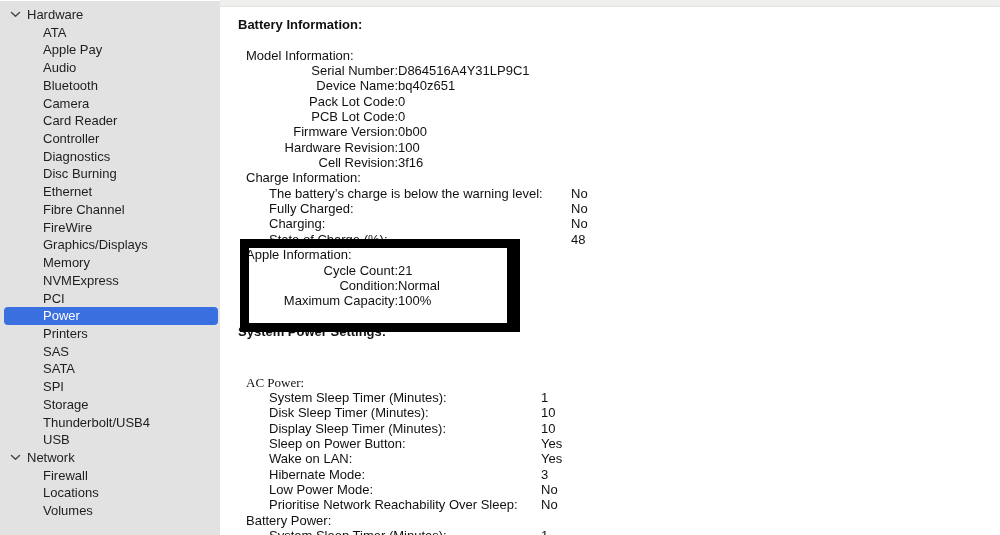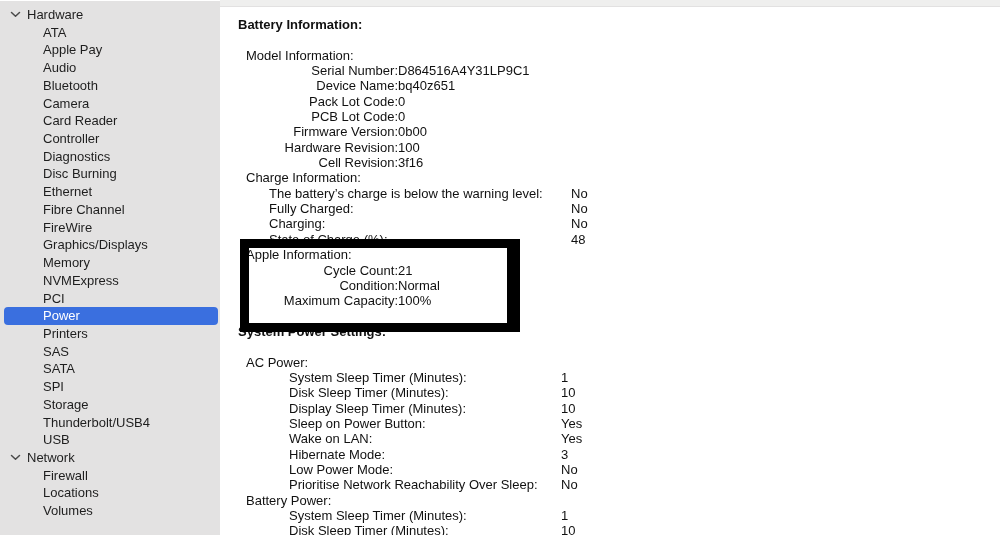--- a/index.html
+++ b/index.html
@@ -39,22 +39,22 @@
     height: 15.35px; line-height: 15.35px; margin-top: 10px; white-space: nowrap;
   }
   .section-title.second { margin-top: 0; }
   .sp { height: 15.35px; }
   .row { height: 15.35px; line-height: 15.35px; white-space: nowrap; display: flex; }
   .l1 { padding-left: 26px; }
   .l2 { padding-left: 49px; }
   .row .lbl { display: inline-block; flex: 0 0 auto; }
   .model .lbl, .health .lbl { width: 129px; text-align: right; }
   .charge .lbl { width: 302px; }
-  .ac .lbl, .bp .lbl { width: 272px; margin-left: 20px; }
-  .row.acfirst { margin-top: 0; }
+  .ac .lbl, .bp .lbl { width: 272px; }
+  .row.acfirst { margin-top: 20px; font-family: Liberation Serif, serif; }
 
   
   .annotation-box {
     position: absolute; left: 240px; top: 239px; width: 280px; height: 93px;
     border: 9px solid #000000; border-right-width: 13px;
     background: transparent; z-index: 10; pointer-events: none;
   }
 </style>
 </head>
 <body>

